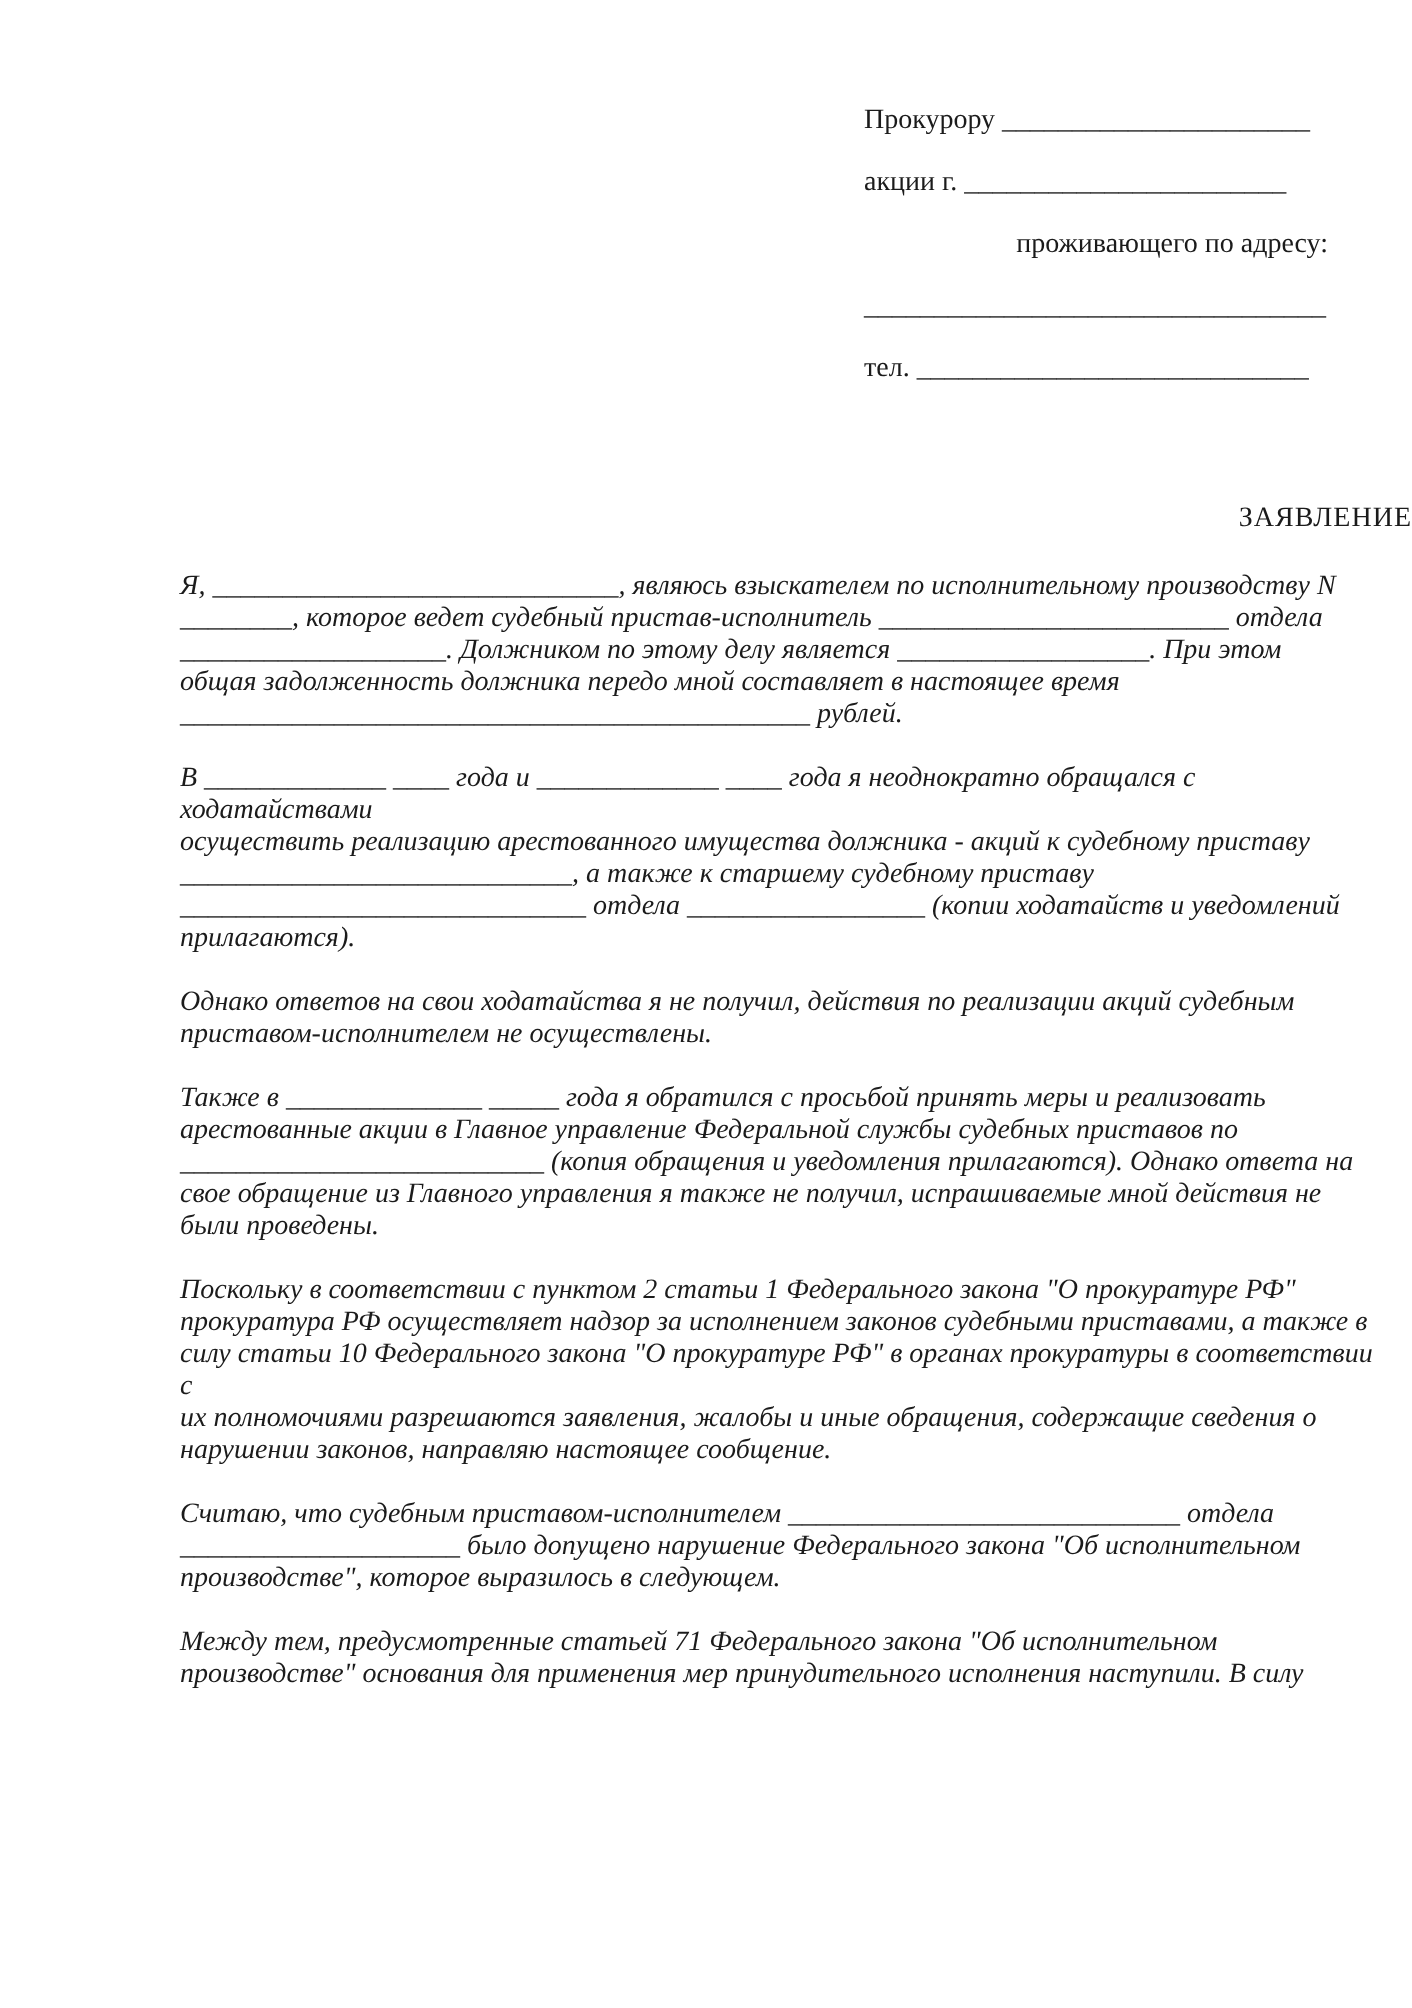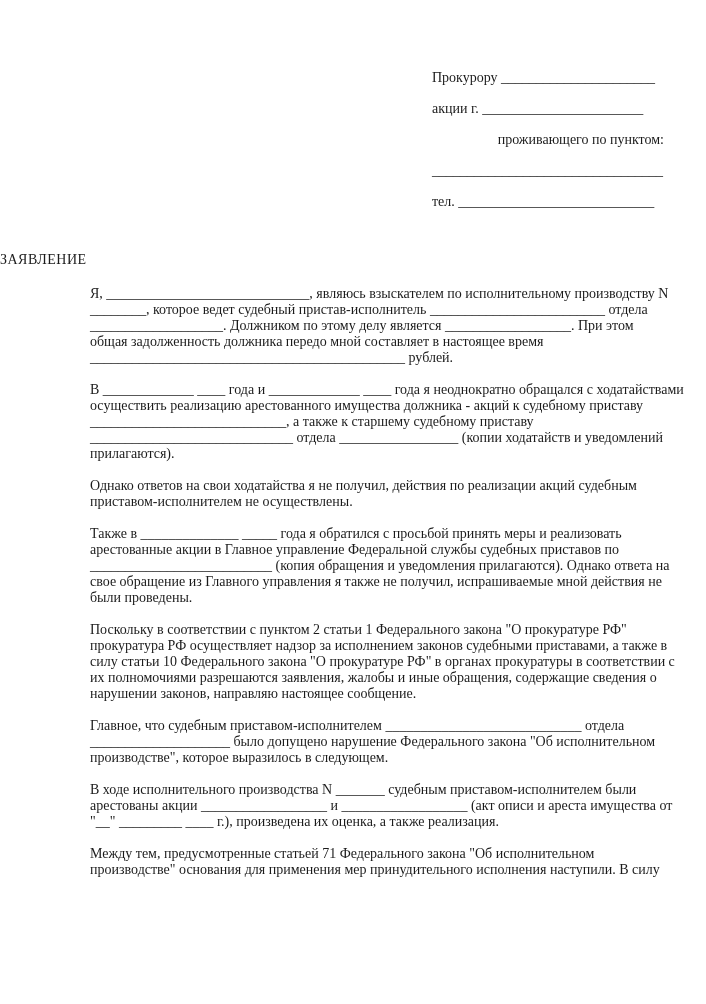--- a/index.html
+++ b/index.html
@@ -10,62 +10,63 @@
     height: 1004px;
     background: #ffffff;
     font-family: "Liberation Serif", "DejaVu Serif", serif;
     font-size: 14px;
     color: #1b1b1b;
     overflow: hidden;
   }
   .addressee-block {
     position: absolute;
     left: 432px;
-    top: 62px;
+    top: 45px;
     width: 232px;
   }
   .addressee-line {
     line-height: 31px;
     white-space: nowrap;
     text-align: left;
   }
   .addressee-line.align-right {
     text-align: right;
   }
   .doc-title {
     position: absolute;
     left: 0;
     top: 252px;
     width: 100%;
-    text-align: left;
+    text-align: right;
     font-size: 14px;
     letter-spacing: 0.5px;
   }
   .doc-body {
     position: absolute;
     left: 90px;
     top: 286px;
     width: 600px;
   }
   .doc-paragraph {
     white-space: pre-line;
     line-height: 16px;
     margin-bottom: 16px;
     text-align: left;
+    font-style: italic;
   }
 </style>
 </head>
 <body>
 
 <div class="page">
 
   <div class="addressee-block">
     <div class="addressee-line">Прокурору ______________________</div>
     <div class="addressee-line">акции г. _______________________</div>
-    <div class="addressee-line align-right">проживающего по пунктом:</div>
+    <div class="addressee-line align-right">проживающего по адресу:</div>
     <div class="addressee-line">_________________________________</div>
     <div class="addressee-line">тел. ____________________________</div>
   </div>
 
   <div class="doc-title">ЗАЯВЛЕНИЕ</div>
 
   <div class="doc-body">
     <p class="doc-paragraph">Я, _____________________________, являюсь взыскателем по исполнительному производству N
 ________, которое ведет судебный пристав-исполнитель _________________________ отдела
 ___________________. Должником по этому делу является __________________. При этом
@@ -81,23 +82,20 @@
     <p class="doc-paragraph">Также в ______________ _____ года я обратился с просьбой принять меры и реализовать
 арестованные акции в Главное управление Федеральной службы судебных приставов по
 __________________________ (копия обращения и уведомления прилагаются). Однако ответа на
 свое обращение из Главного управления я также не получил, испрашиваемые мной действия не
 были проведены.</p>
     <p class="doc-paragraph">Поскольку в соответствии с пунктом 2 статьи 1 Федерального закона "О прокуратуре РФ"
 прокуратура РФ осуществляет надзор за исполнением законов судебными приставами, а также в
 силу статьи 10 Федерального закона "О прокуратуре РФ" в органах прокуратуры в соответствии с
 их полномочиями разрешаются заявления, жалобы и иные обращения, содержащие сведения о
 нарушении законов, направляю настоящее сообщение.</p>
-    <p class="doc-paragraph">Главное, что судебным приставом-исполнителем ____________________________ отдела
+    <p class="doc-paragraph">Считаю, что судебным приставом-исполнителем ____________________________ отдела
 ____________________ было допущено нарушение Федерального закона "Об исполнительном
 производстве", которое выразилось в следующем.</p>
-    <p class="doc-paragraph">В ходе исполнительного производства N _______ судебным приставом-исполнителем были
-арестованы акции __________________ и __________________ (акт описи и ареста имущества от
-"__" _________ ____ г.), произведена их оценка, а также реализация.</p>
     <p class="doc-paragraph">Между тем, предусмотренные статьей 71 Федерального закона "Об исполнительном
 производстве" основания для применения мер принудительного исполнения наступили. В силу</p>
   </div>
 
 </div>
 
 </body></html>

